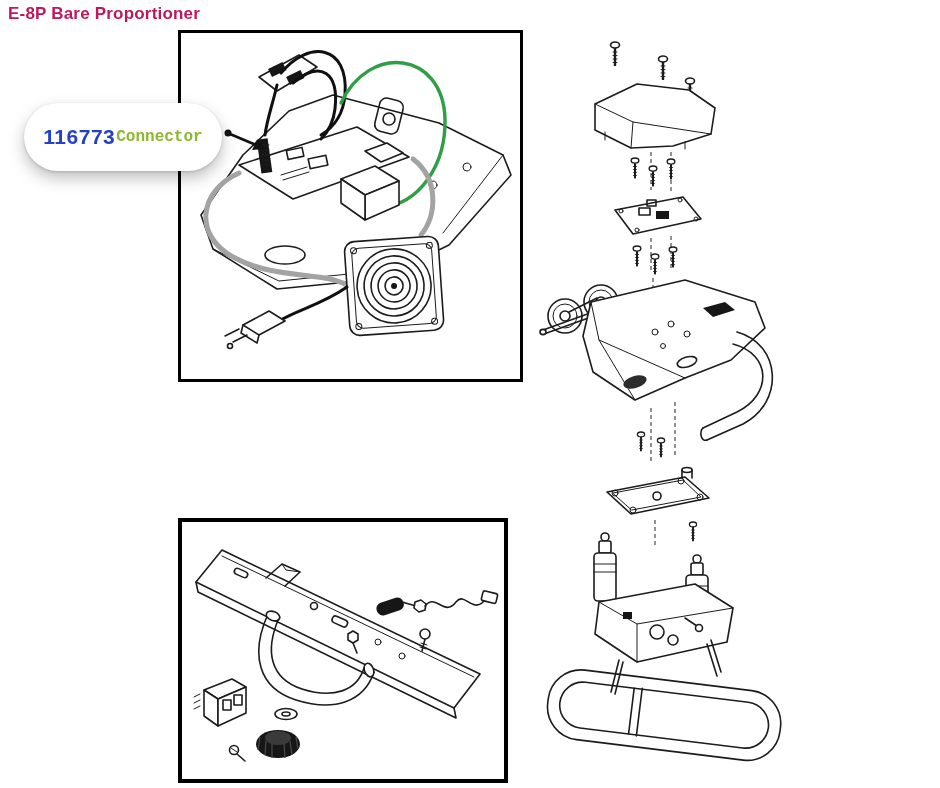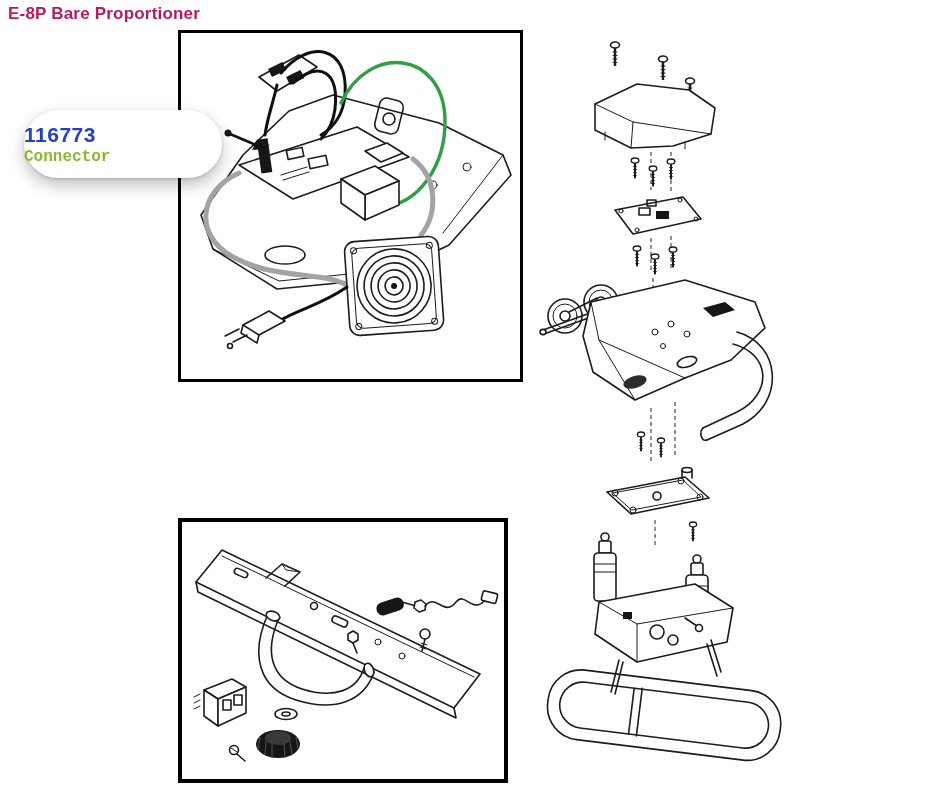--- a/index.html
+++ b/index.html
@@ -14,24 +14,24 @@
   }
   .figure-box {
     position:absolute; border:3px solid #000; background:#fff;
   }
   .box1 { left:178px; top:30px; width:345px; height:352px; }
   .box2 { left:178px; top:518px; width:330px; height:265px; border-width:4px; }
   .exploded { position:absolute; left:535px; top:40px; width:258px; height:742px; }
   svg { display:block; width:100%; height:100%; }
 
   .callout {
-    position:absolute; left:24px; top:110px; width:198px; height:68px;
+    position:absolute; left:24px; top:103px; width:198px; height:68px;
     background:#fff; border-radius:34px;
     box-shadow:0 7px 16px rgba(0,0,0,.25), 0 1px 3px rgba(0,0,0,.15);
-    display:flex; flex-direction:column; justify-content:center; gap:1px;
+    display:flex; flex-direction:row; align-items:center; justify-content:center; gap:1px;
   }
   .part-number {
     font-size:21px; font-weight:800; letter-spacing:.5px;
     color:var(--part-number-blue, #2440c8);
   }
   .part-label {
     font-family:"Liberation Mono", monospace;
     font-size:16px; font-weight:700;
     color:var(--part-label-green, #8cb82d);
   }

